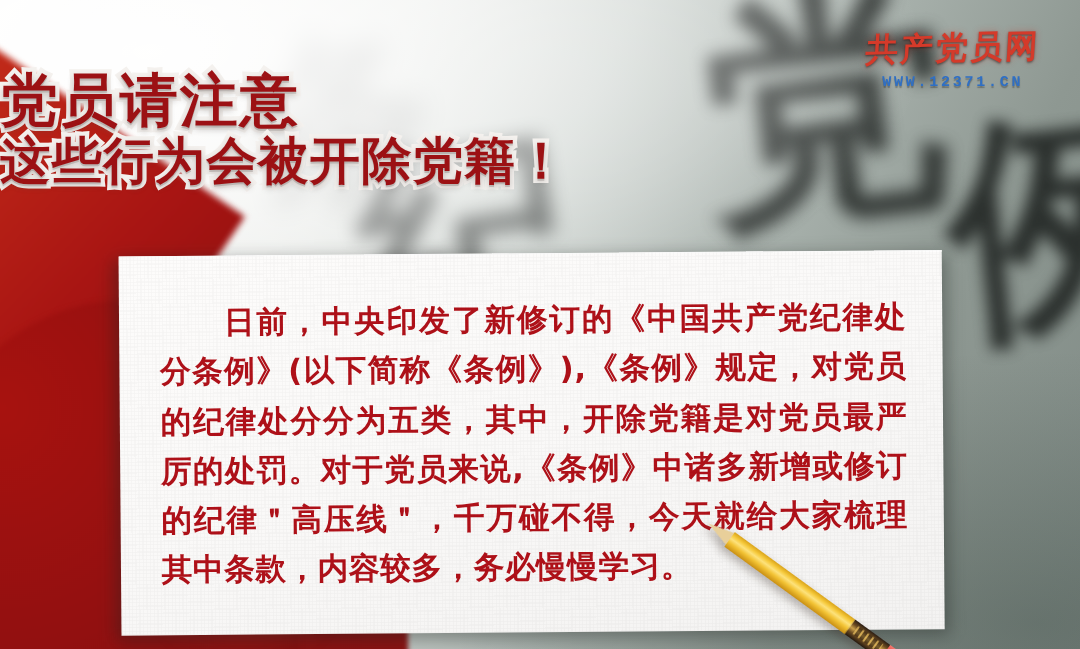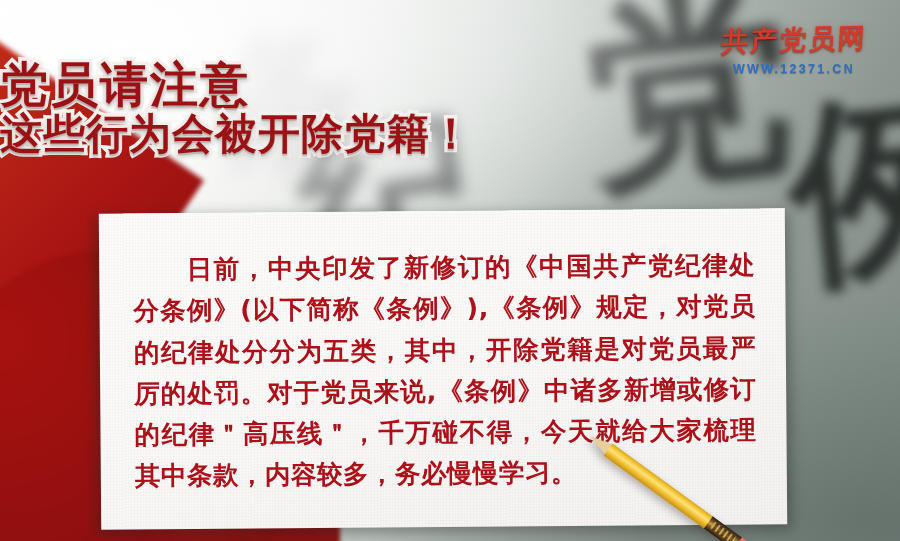--- a/index.html
+++ b/index.html
@@ -124,21 +124,21 @@
     font-size: 27px;
     font-weight: 700;
     letter-spacing: 2px;
     color: #d43a2a;
     text-shadow: 0 1px 2px rgba(0,0,0,.45), 0 0 6px rgba(200,40,30,.35);
     transform: skewX(-5deg) rotate(-1.5deg);
     white-space: nowrap;
   }
   .logo-url {
     margin-top: 4px;
-    font-family: Liberation Sans, sans-serif;
+    font-family: Liberation Mono, monospace;
     font-size: 12.5px;
     font-weight: 700;
     letter-spacing: 2.3px;
     color: #2f6fc4;
     text-shadow: 0 1px 1px rgba(0,0,0,.30);
     white-space: nowrap;
   }
 
   
   .headline {

